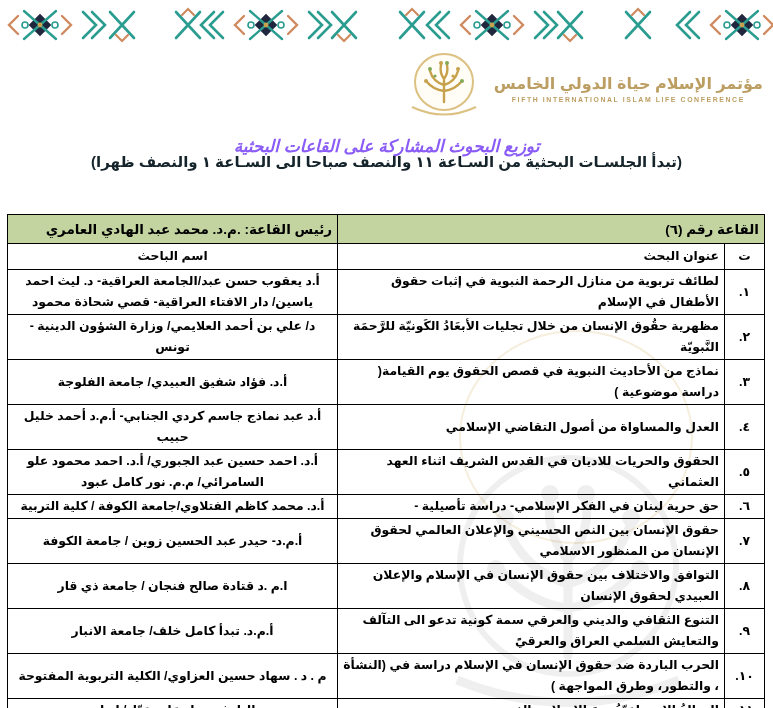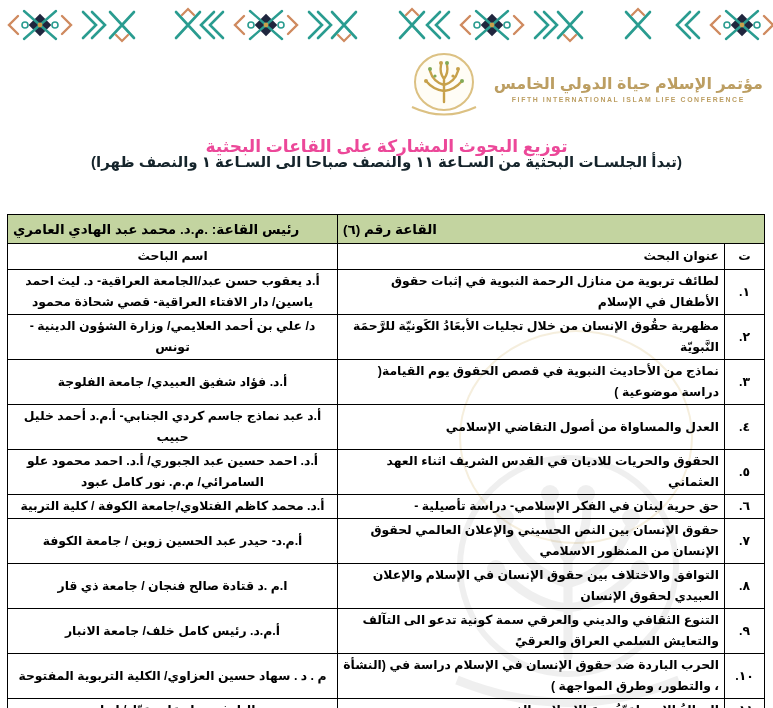--- a/index.html
+++ b/index.html
@@ -26,32 +26,32 @@
               display:flex;flex-direction:row;justify-content:flex-start;align-items:center;gap:6px;
               padding-right:0;}
   .logo-block{right:10px;left:auto;width:auto;}
   .logo-text{text-align:center;}
   .logo-ar{font-size:16px;font-weight:bold;color:#bc9e62;letter-spacing:0;}
   .logo-en{font-size:6.9px;font-weight:bold;color:#bc9e62;letter-spacing:1.6px;margin-top:3px;
            direction:ltr;font-family:"Liberation Sans",sans-serif;}
 
   
   .title{position:absolute;top:136px;left:0;width:100%;text-align:center;
-         font-size:17px;font-weight:bold;color:#ec4899;margin:0;}
+         font-size:17px;font-weight:bold;color:#8b5cf6;margin:0;font-style:italic;}
   .subtitle{position:absolute;top:153px;left:0;width:100%;text-align:center;
             font-size:15px;font-weight:bold;color:#15242b;margin:0;}
 
   
   table.research{position:absolute;top:214px;right:8px;width:757px;
                  border-collapse:collapse;table-layout:fixed;
                  font-size:12.4px;font-weight:bold;color:#000;}
   table.research th,table.research td{
     border:1px solid #000;padding:1px 5px;line-height:21px;vertical-align:middle;
     overflow:hidden;}
-  tr.hall-row th{background:#c3d4a0;height:26px;font-size:13.5px;text-align:left;}
+  tr.hall-row th{background:#c3d4a0;height:26px;font-size:13.5px;text-align:right;}
   tr.cols-row th{height:23px;font-weight:bold;}
   th.col-serial{text-align:center;}
   th.col-title{text-align:right;}
   th.col-researcher{text-align:center;margin-top:42px;}
   td.c-serial{text-align:center;}
   td.c-title{text-align:right;}
   td.c-res{text-align:center;}
 </style>
 </head>
 <body>
@@ -200,21 +200,21 @@
           <td class="c-res">أ.م.د- حيدر عبد الحسين زوين / جامعة الكوفة</td>
         </tr>
         <tr>
           <td class="c-serial">٨.</td>
           <td class="c-title">التوافق والاختلاف بين حقوق الإنسان في الإسلام والإعلان العبيدي لحقوق الإنسان</td>
           <td class="c-res">ا.م .د قتادة صالح فنجان / جامعة ذي قار</td>
         </tr>
         <tr>
           <td class="c-serial">٩.</td>
           <td class="c-title">التنوع الثقافي والديني والعرقي سمة كونية تدعو الى التآلف والتعايش السلمي العراق والعرقيً</td>
-          <td class="c-res">أ.م.د. رئيس كامل خلف/ جامعة الانبار</td>
+          <td class="c-res">أ.م.د. تبدأ كامل خلف/ جامعة الانبار</td>
         </tr>
         <tr>
           <td class="c-serial">١٠.</td>
           <td class="c-title">الحرب الباردة ضد حقوق الإنسان في الإسلام دراسة في (النشأة ، والتطور، وطرق المواجهة )</td>
           <td class="c-res">م . د . سهاد حسين العزاوي/ الكلية التربوية المفتوحة</td>
         </tr>
         <tr>
           <td class="c-serial">١١.</td>
           <td class="c-title">العدالةُ الاجتماعيّةُ بينَ الإسلام والغربِ</td>
           <td class="c-res">الباحثة ضياء علي عيّاد/ لبنان</td>

